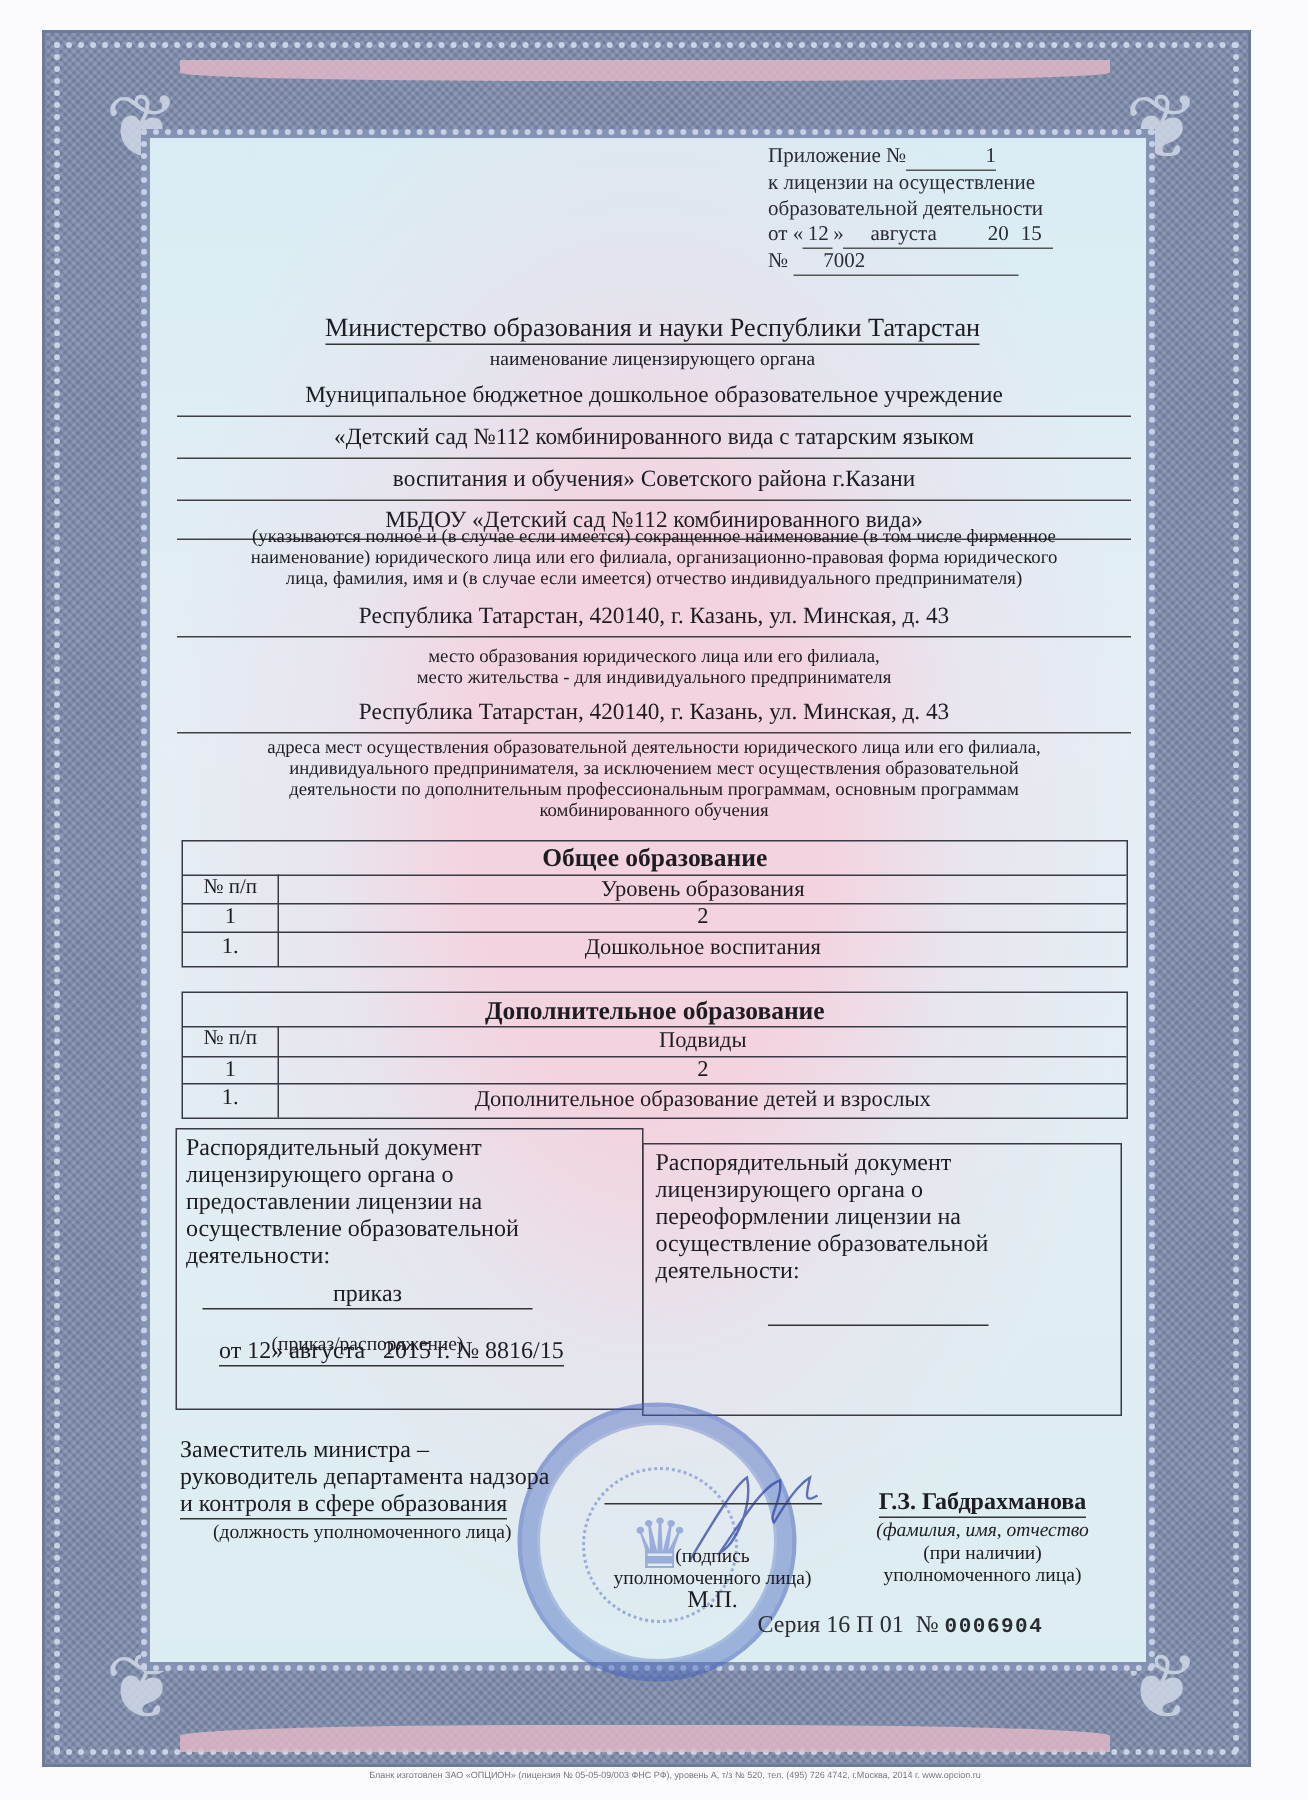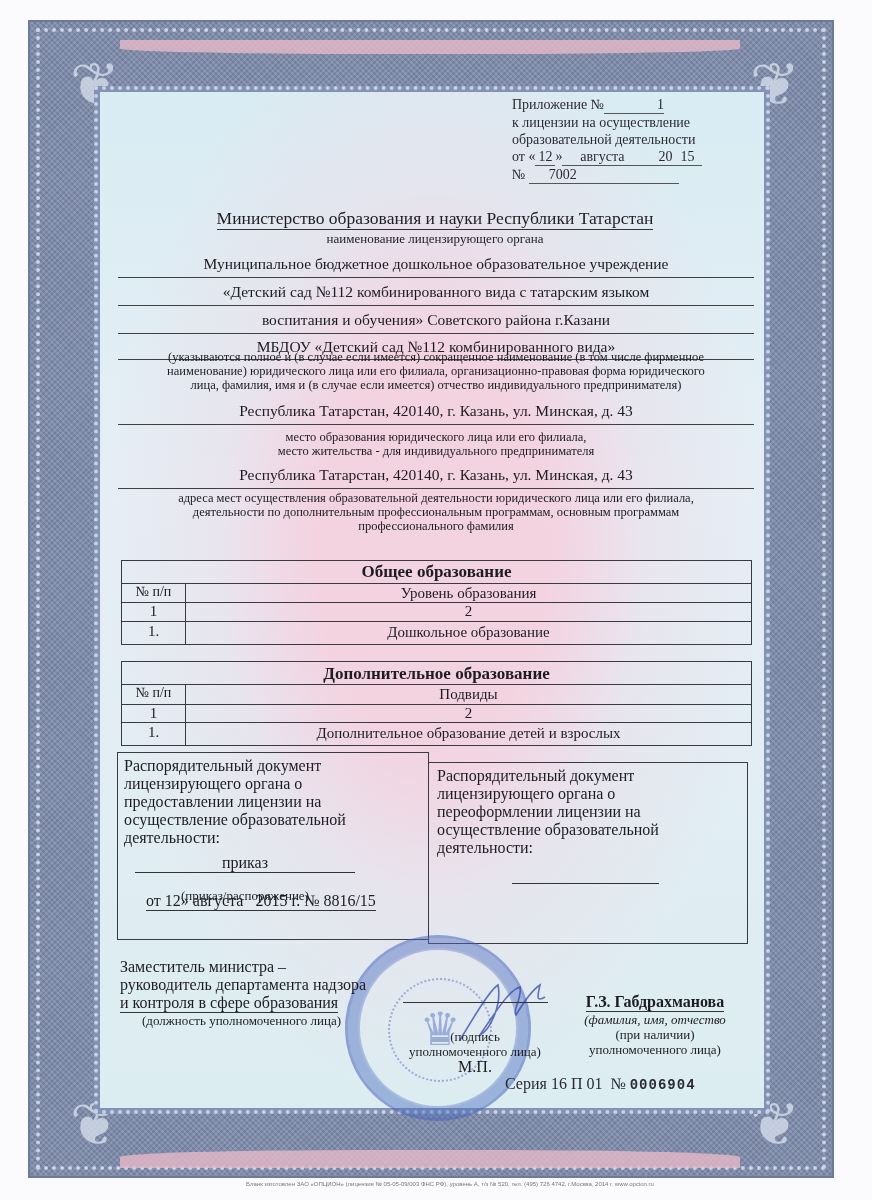--- a/index.html
+++ b/index.html
@@ -128,36 +128,37 @@
 
 <div class="abs c" style="left:118px;top:402px;width:636px;">
   <div class="t15 uline" style="height:22px;">Республика Татарстан, 420140, г. Казань, ул. Минская, д. 43</div>
   <div class="t12" style="margin-top:5px;">место образования юридического лица или его филиала,</div>
   <div class="t12">место жительства - для индивидуального предпринимателя</div>
 </div>
 
 <div class="abs c" style="left:118px;top:466px;width:636px;">
   <div class="t15 uline" style="height:22px;">Республика Татарстан, 420140, г. Казань, ул. Минская, д. 43</div>
   <div class="t12" style="margin-top:2px;">адреса мест осуществления образовательной деятельности юридического лица или его филиала,</div>
+  <div class="t12">индивидуального предпринимателя, за исключением мест осуществления образовательной</div>
   <div class="t12">деятельности по дополнительным профессиональным программам, основным программам</div>
-  <div class="t12">профессионального фамилия</div>
+  <div class="t12">комбинированного обучения</div>
 </div>
 
 <div class="tbl" style="left:121px;top:560px;width:631px;height:85px;">
   <div class="cell bold" style="left:0;right:0;top:1px;font-size:17px;">Общее образование</div>
   <div class="row" style="top:22px;"></div>
   <div class="row" style="top:41px;"></div>
   <div class="row" style="top:60px;"></div>
   <div class="vline" style="left:63px;top:22px;"></div>
   <div class="cell" style="left:0;width:63px;top:23px;font-size:14px;">№ п/п</div>
   <div class="cell" style="left:64px;right:0;top:24px;">Уровень образования</div>
   <div class="cell" style="left:0;width:63px;top:42px;">1</div>
   <div class="cell" style="left:64px;right:0;top:42px;">2</div>
   <div class="cell" style="left:0;width:63px;top:62px;">1.</div>
-  <div class="cell" style="left:64px;right:0;top:63px;">Дошкольное образование</div>
+  <div class="cell" style="left:64px;right:0;top:63px;">Дошкольное воспитания</div>
 </div>
 
 <div class="tbl" style="left:121px;top:661px;width:631px;height:85px;">
   <div class="cell bold" style="left:0;right:0;top:2px;font-size:17px;">Дополнительное образование</div>
   <div class="row" style="top:22px;"></div>
   <div class="row" style="top:42px;"></div>
   <div class="row" style="top:60px;"></div>
   <div class="vline" style="left:63px;top:22px;"></div>
   <div class="cell" style="left:0;width:63px;top:23px;font-size:14px;">№ п/п</div>
   <div class="cell" style="left:64px;right:0;top:24px;">Подвиды</div>

